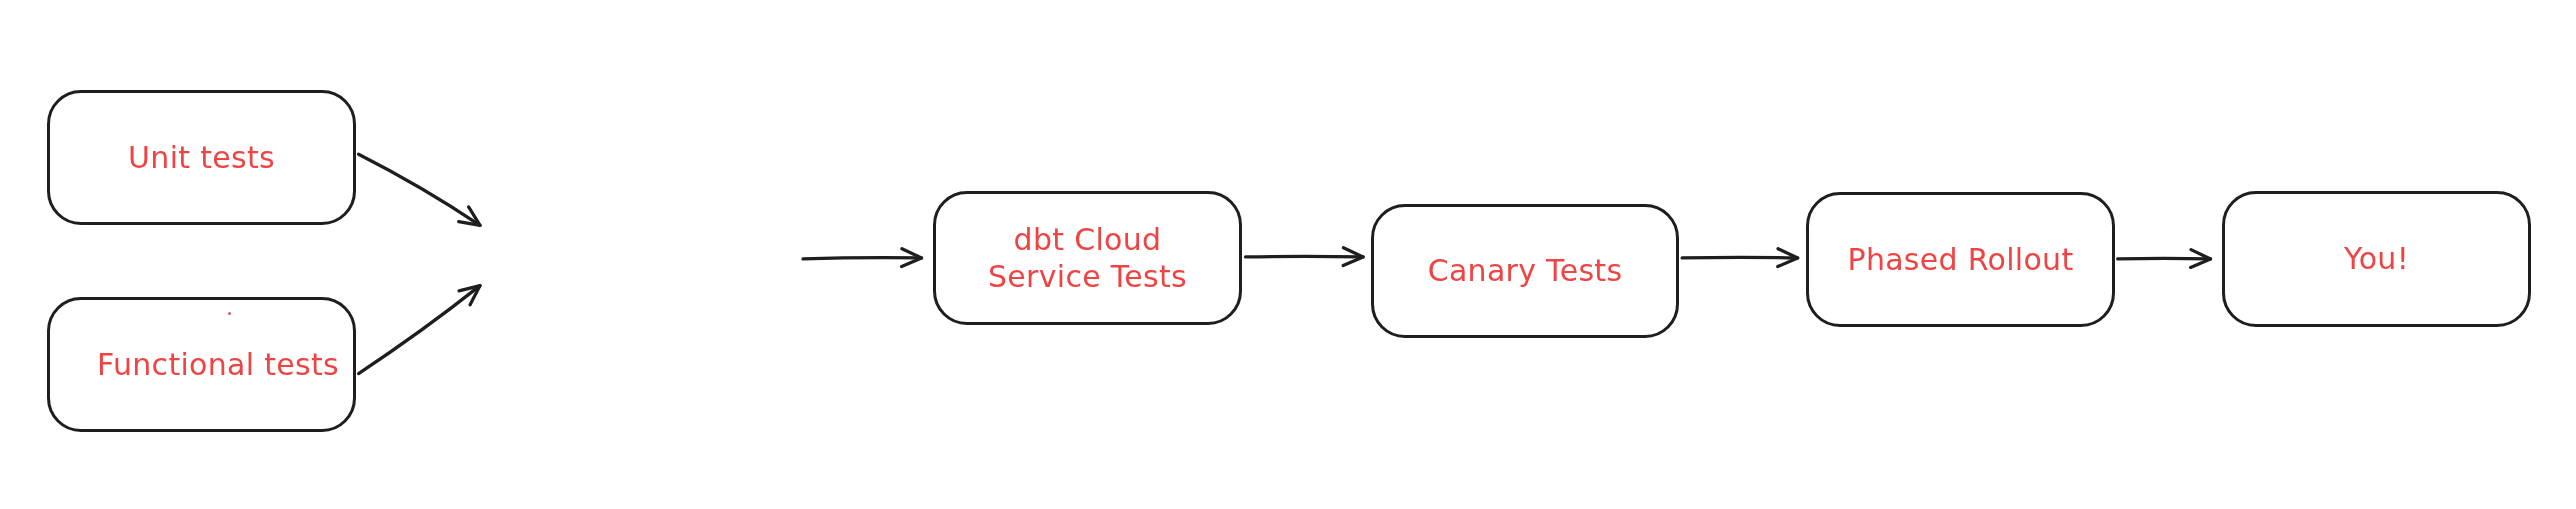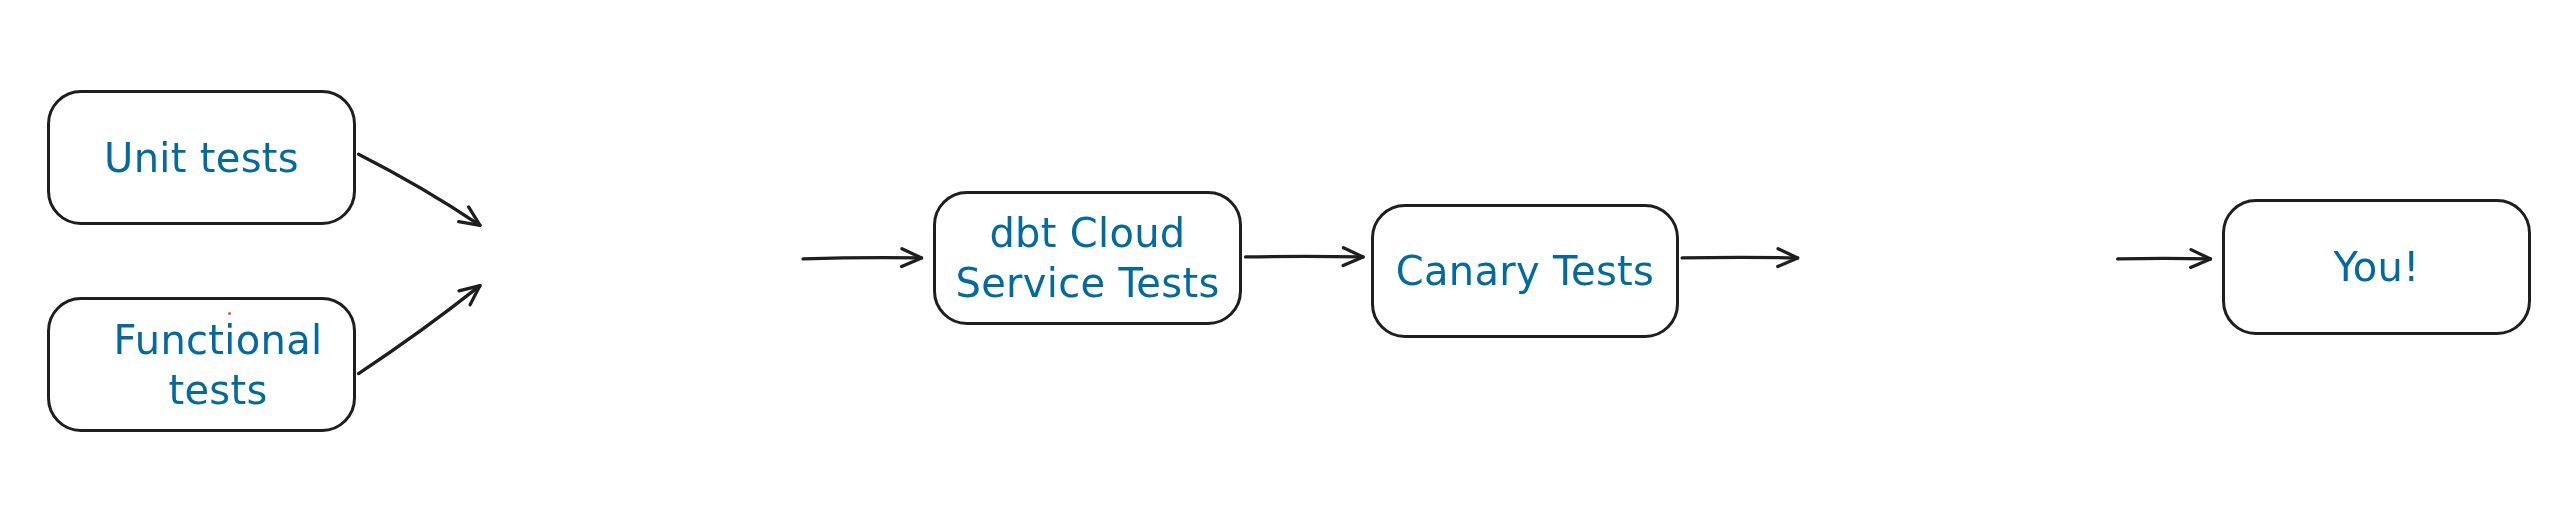--- a/index.html
+++ b/index.html
@@ -33,22 +33,22 @@
     box-sizing: border-box;
     background: #ffffff;
     border: 3.4px solid #1e1e1e;
     border-radius: 34px;
     display: flex;
     align-items: center;
     justify-content: center;
     text-align: center;
   }
   .node .label {
-    color: #0369a1;
-    font-size: 40px;
+    color: #ef4444;
+    font-size: 30px;
     line-height: 1.25;
     white-space: pre-line;
     letter-spacing: 0.3px;
   }
   .artifact-dot {
     position: absolute;
     width: 3px;
     height: 3px;
     border-radius: 50%;
     background: #e03131;
@@ -86,21 +86,24 @@
 
   <div class="node" style="left:933px; top:191px; width:309px; height:134px;">
     <span class="label">dbt Cloud
 Service Tests</span>
   </div>
 
   <div class="node" style="left:1371px; top:204px; width:308px; height:134px;">
     <span class="label">Canary Tests</span>
   </div>
 
+  <div class="node" style="left:1806px; top:192px; width:309px; height:135px;">
+    <span class="label">Phased Rollout</span>
+  </div>
 
-  <div class="node" style="left:2222px; top:191px; width:309px; height:136px;margin-top:8px;">
+  <div class="node" style="left:2222px; top:191px; width:309px; height:136px;">
     <span class="label">You!</span>
   </div>
 
   <div class="artifact-dot" style="left:228px; top:312px;"></div>
 
 </div>
 
 
 </body></html>

